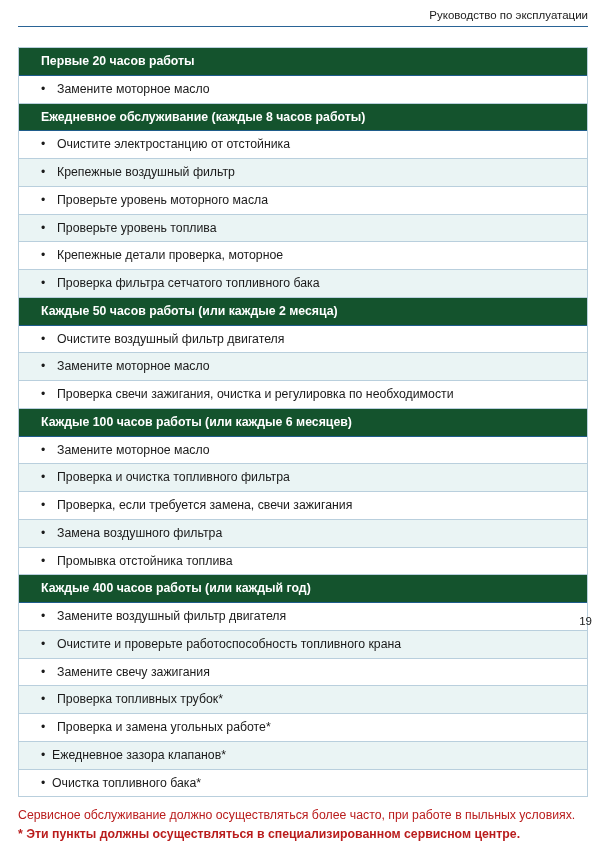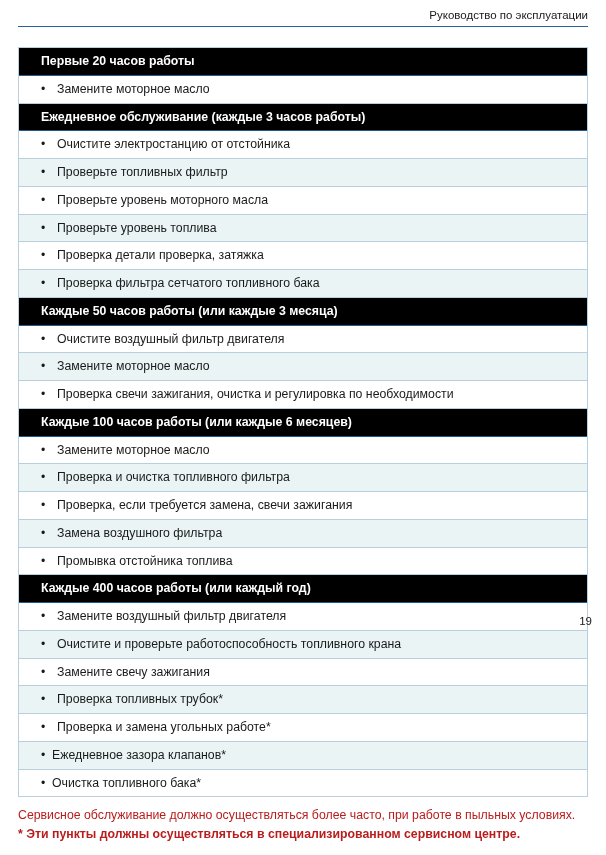--- a/index.html
+++ b/index.html
@@ -42,21 +42,21 @@
     box-sizing: border-box;
     font-size: 12.3px;
     line-height: 1.2;
     border-bottom: 1px solid #b9cfdd;
     padding: 6px 10px 6px 10px;
     min-height: 26px;
     display: flex;
     align-items: center;
   }
   .row.section {
-    background: #000000;
+    background: #14532d;
     color: #ffffff;
     font-weight: bold;
     padding-left: 22px;
     border-bottom: 1px solid #1f5c8b;
     min-height: 27px;
   }
   .row.item {
     background: #ffffff;
     color: #1a1a1a;
     padding-left: 22px;
@@ -107,48 +107,48 @@
 
   <div class="table" id="maintenance-table">
       <div class="row section">
         <span>Первые 20 часов работы</span>
       </div>
       <div class="row item">
         <span class="bullet">•</span>
         <span class="item-text">Замените моторное масло</span>
       </div>
       <div class="row section">
-        <span>Ежедневное обслуживание (каждые 3 часов работы)</span>
+        <span>Ежедневное обслуживание (каждые 8 часов работы)</span>
       </div>
       <div class="row item">
         <span class="bullet">•</span>
         <span class="item-text">Очистите электростанцию от отстойника</span>
       </div>
       <div class="row item alt">
         <span class="bullet">•</span>
-        <span class="item-text">Проверьте топливных фильтр</span>
+        <span class="item-text">Крепежные воздушный фильтр</span>
       </div>
       <div class="row item">
         <span class="bullet">•</span>
         <span class="item-text">Проверьте уровень моторного масла</span>
       </div>
       <div class="row item alt">
         <span class="bullet">•</span>
         <span class="item-text">Проверьте уровень топлива</span>
       </div>
       <div class="row item">
         <span class="bullet">•</span>
-        <span class="item-text">Проверка детали проверка, затяжка</span>
+        <span class="item-text">Крепежные детали проверка, моторное</span>
       </div>
       <div class="row item alt">
         <span class="bullet">•</span>
         <span class="item-text">Проверка фильтра сетчатого топливного бака</span>
       </div>
       <div class="row section">
-        <span>Каждые 50 часов работы (или каждые 3 месяца)</span>
+        <span>Каждые 50 часов работы (или каждые 2 месяца)</span>
       </div>
       <div class="row item">
         <span class="bullet">•</span>
         <span class="item-text">Очистите воздушный фильтр двигателя</span>
       </div>
       <div class="row item alt">
         <span class="bullet">•</span>
         <span class="item-text">Замените моторное масло</span>
       </div>
       <div class="row item">

